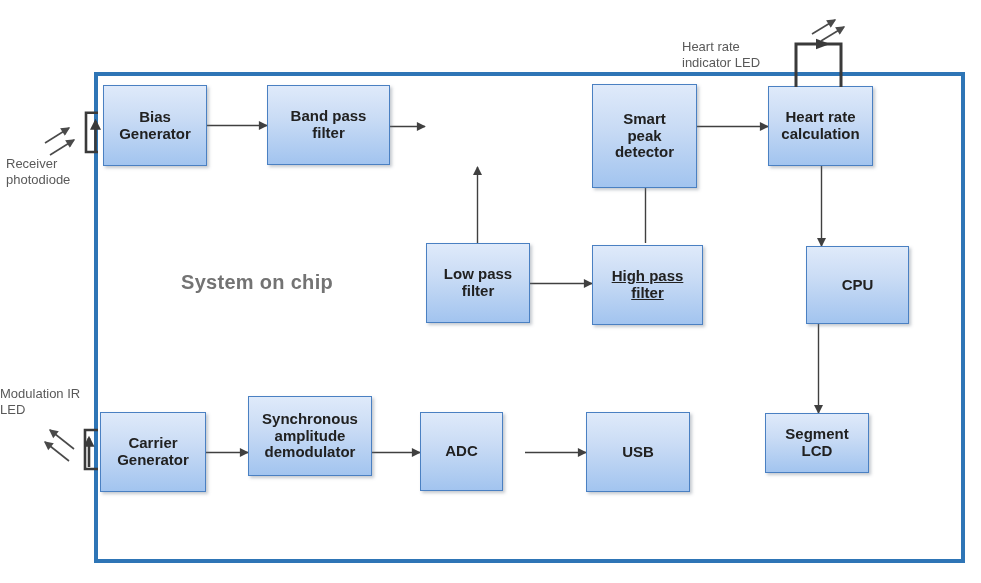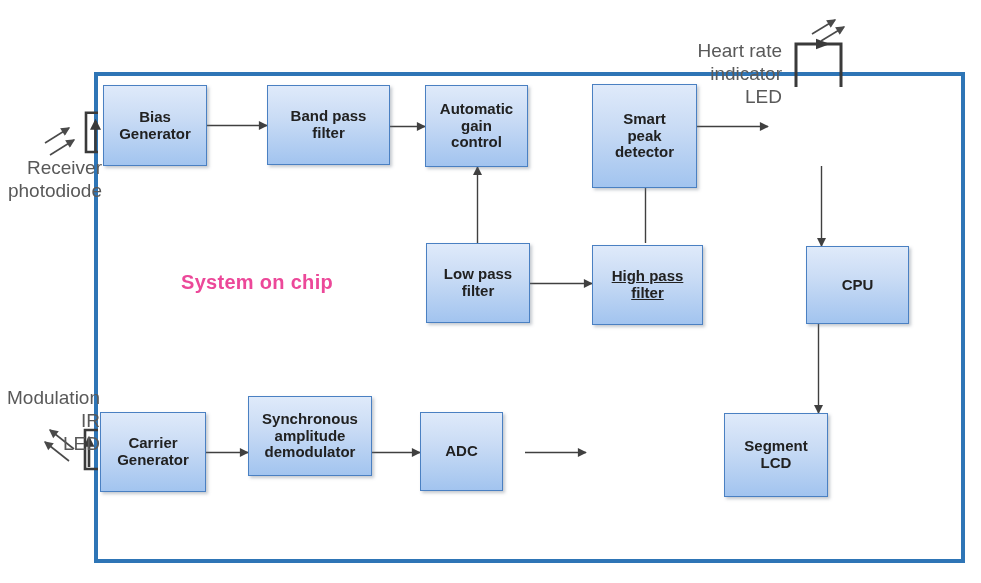--- a/index.html
+++ b/index.html
@@ -6,24 +6,24 @@
   #canvas{
     position:relative;width:981px;height:583px;overflow:hidden;
     font-family:"Liberation Sans",sans-serif;background:#ffffff;
   }
   #soc-border{
     position:absolute;left:94px;top:72px;width:871px;height:491px;
     border:4px solid #2e75b6;box-sizing:border-box;z-index:1;background:transparent;
   }
   #title{
     position:absolute;left:181px;top:271px;z-index:5;
-    color:#ec4899;font-size:20px;font-weight:bold;letter-spacing:.3px;white-space:nowrap;
+    color:#737373;font-size:20px;font-weight:bold;letter-spacing:.3px;white-space:nowrap;
   }
   .anno{
-    position:absolute;z-index:5;color:#595959;font-size:19px;line-height:1.22;text-align:right;
+    position:absolute;z-index:5;color:#595959;font-size:13px;line-height:1.22;text-align:left;
   }
   .anno span{display:block;}
   #edges{position:absolute;left:0;top:0;z-index:2;}
   #nodes{position:absolute;left:0;top:0;width:100%;height:100%;z-index:3;}
   .node{
     position:absolute;box-sizing:border-box;display:flex;align-items:center;justify-content:center;
     text-align:center;padding:2px 15px;font-size:15px;font-weight:bold;line-height:1.13;color:#212121;
     background:linear-gradient(180deg,#dfeafa 0%,#cadcf5 40%,#a2c4ef 100%);
     border:1.5px solid #4a80c2;
     box-shadow:2px 2px 3px rgba(100,110,125,.38);
@@ -73,29 +73,30 @@
       <line x1="821.5" y1="166" x2="821.5" y2="246" class="edge" marker-end="url(#ah)"></line>
       <line x1="818.5" y1="324" x2="818.5" y2="413" class="edge" marker-end="url(#ah)"></line>
       <line x1="206" y1="452.5" x2="248" y2="452.5" class="edge" marker-end="url(#ah)"></line>
       <line x1="372" y1="452.5" x2="420" y2="452.5" class="edge" marker-end="url(#ah)"></line>
       <line x1="525" y1="452.5" x2="586" y2="452.5" class="edge" marker-end="url(#ah)"></line>
     </svg>
 
   <div id="nodes">
       <div class="node" style="left: 103px; top: 85px; width: 104px; height: 81px;">Bias Generator</div>
       <div class="node" style="left: 267px; top: 85px; width: 123px; height: 80px;">Band pass filter</div>
-      <div class="node" style="left: 425px; top: 85px; width: 103px; height: 82px;">Automatic gain control</div>
       <div class="node" style="left: 592px; top: 84px; width: 105px; height: 104px;">Smart peak detector</div>
+      <div class="node" style="left: 768px; top: 86px; width: 105px; height: 80px;">Heart rate calculation</div>
       <div class="node" style="left: 426px; top: 243px; width: 104px; height: 80px;">Low pass filter</div>
       <div class="node" style="left: 592px; top: 245px; width: 111px; height: 80px; text-decoration: underline;">High pass filter</div>
       <div class="node" style="left: 770px; top: 246px; width: 103px; height: 78px; margin-left: 36px;">CPU</div>
       <div class="node" style="left: 100px; top: 412px; width: 106px; height: 80px;">Carrier Generator</div>
       <div class="node" style="left: 248px; top: 396px; width: 124px; height: 80px;">Synchronous amplitude demodulator</div>
       <div class="node" style="left: 420px; top: 412px; width: 83px; height: 79px;">ADC</div>
-      <div class="node" style="left: 724px; top: 413px; width: 104px; height: 84px;">Segment LCD</div>
+      <div class="node" style="left: 586px; top: 412px; width: 104px; height: 80px;">USB</div>
+      <div class="node" style="left: 765px; top: 413px; width: 104px; height: 60px;">Segment LCD</div>
     </div>
 
   <svg id="deco" width="981" height="583">
     <defs>
       <marker id="ah2" viewBox="0 0 10 10" refX="8.5" refY="5" markerUnits="userSpaceOnUse" markerWidth="10" markerHeight="9" orient="auto">
         <path d="M0,0 L10,5 L0,10 z" fill="#4a4a4a"></path>
       </marker>
       <marker id="ahb" viewBox="0 0 10 10" refX="8" refY="5" markerUnits="userSpaceOnUse" markerWidth="12" markerHeight="11" orient="auto">
         <path d="M0,0 L10,5 L0,10 z" fill="#3a3a3a"></path>
       </marker>

